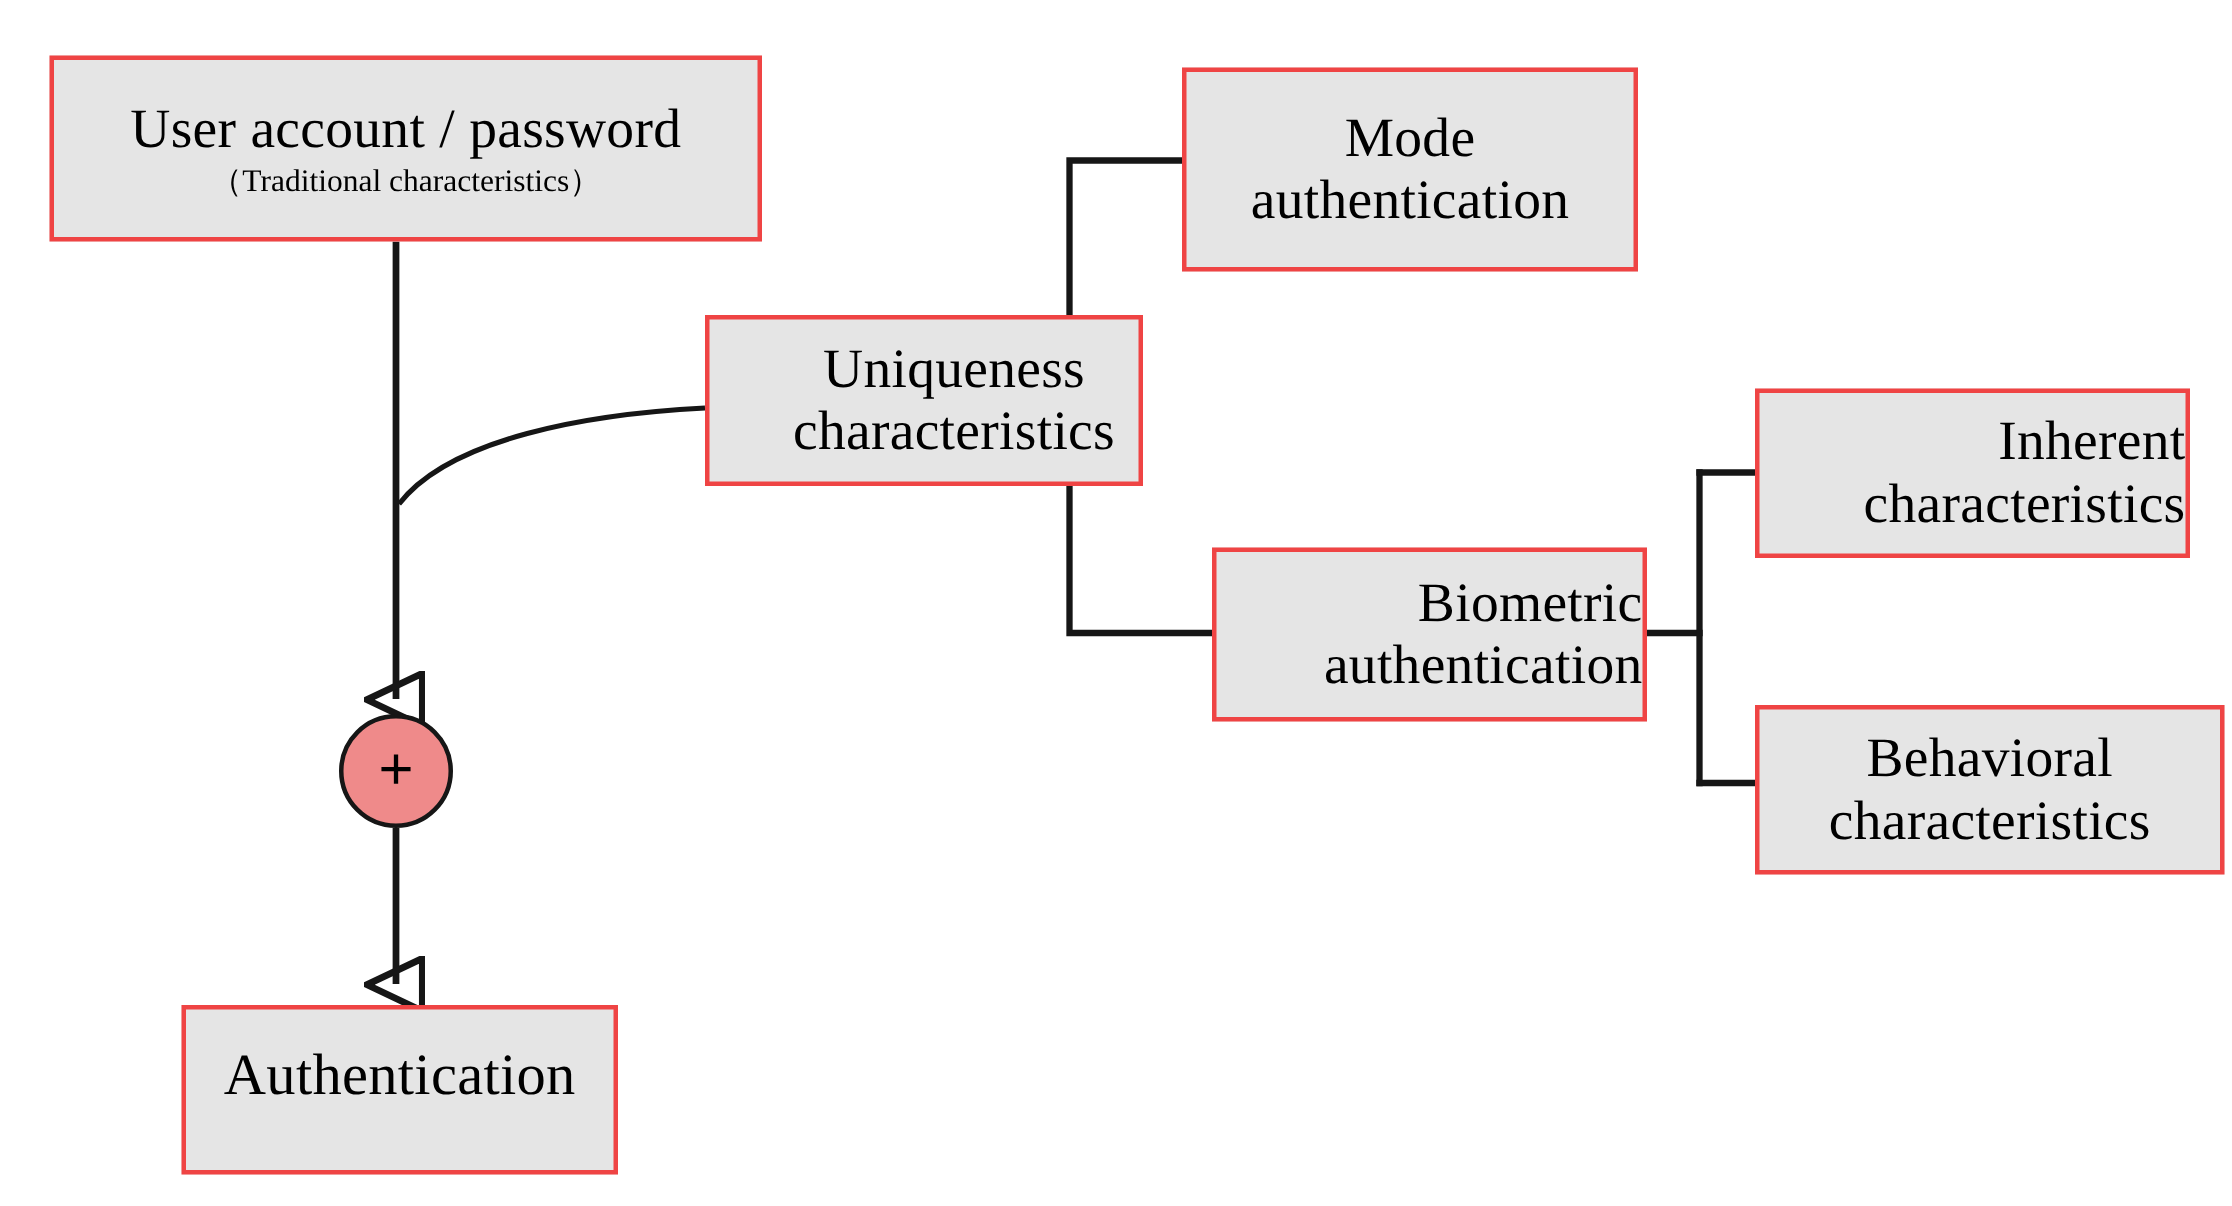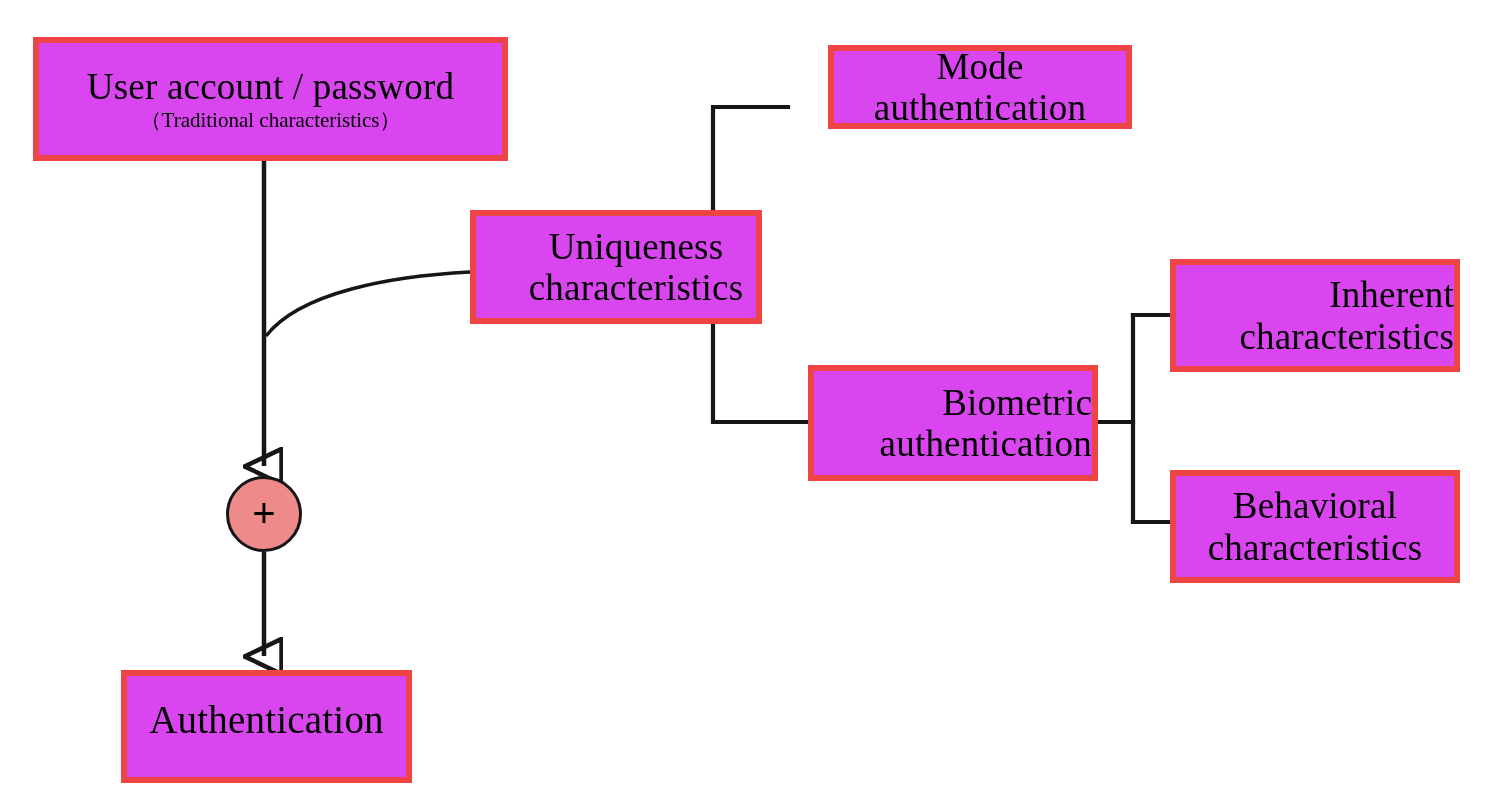--- a/index.html
+++ b/index.html
@@ -8,42 +8,42 @@
     background:#ffffff;
     font-family:"Liberation Serif","DejaVu Serif",serif;
     overflow:hidden;
     position:relative;
   }
   #stage{position:absolute;inset:0;width:1488px;height:804px;}
 
   .node{
     position:absolute;
     box-sizing:border-box;
-    background:#d946ef;
-    border:6px solid #ef4444;
+    background:#e5e5e5;
+    border:3px solid #ef4444;
     display:flex;
     flex-direction:column;
     align-items:center;
     justify-content:center;
     text-align:center;
     color:#000000;
     line-height:1.12;
     z-index:3;
   }
   .node .l1{font-size:37px;letter-spacing:.2px;white-space:nowrap;}
   .node .l2{font-size:37px;letter-spacing:.2px;white-space:nowrap;}
   .node .sub{font-size:21px;letter-spacing:0;white-space:nowrap;margin-top:2px;}
 
   
   #n-user       {left:33px; top:37px;  width:475px;height:124px;}
   #n-uniqueness {left:470px;top:210px; width:292px;height:114px;padding-left:40px;}
-  #n-mode       {left:788px;top:45px;  width:304px;height:84px;margin-left:40px;}
+  #n-mode       {left:788px;top:45px;  width:304px;height:136px;}
   #n-biometric  {left:808px;top:365px; width:290px;height:116px;align-items:flex-end;}
   #n-inherent   {left:1170px;top:259px;width:290px;height:113px;align-items:flex-end;}
-  #n-behavioral {left:1170px;top:470px;width:290px;height:113px;text-align:right;}
+  #n-behavioral {left:1170px;top:470px;width:313px;height:113px;text-align:right;}
   #n-auth       {left:121px;top:670px; width:291px;height:113px;justify-content:flex-start;padding-top:22px;}
   #n-auth .l1{font-size:39px;}
 
   
   #plus-node{
     position:absolute;
     left:226px;top:476px;
     width:76px;height:76px;
     border-radius:50%;
     background:#ef8a8a;

